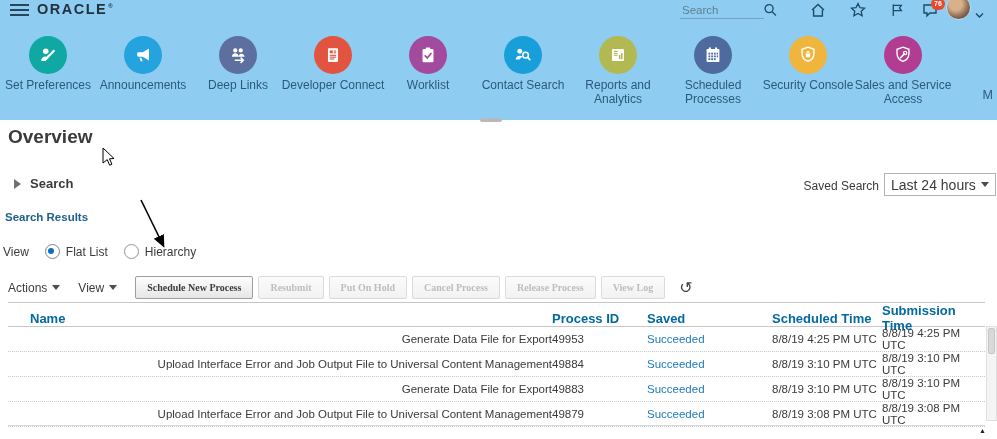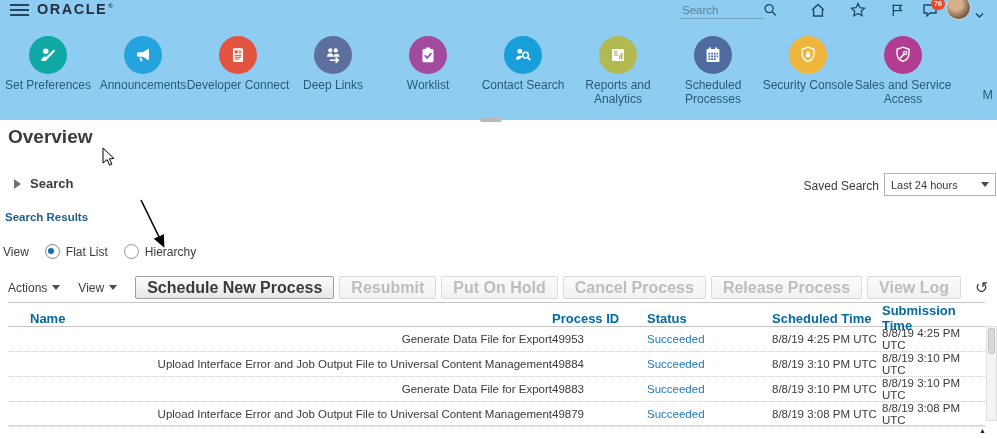--- a/index.html
+++ b/index.html
@@ -37,21 +37,21 @@
         background:#b9b9b9;cursor:row-resize;}
   .page-title{position:absolute;left:8px;top:126px;font-size:19px;font-weight:700;color:#3b3b3b;}
   .search-toggle{position:absolute;left:14px;top:176px;display:flex;align-items:center;gap:9px;
                  cursor:pointer;}
   .tri-right{width:0;height:0;border-left:7px solid #6f6f6f;border-top:5px solid transparent;
              border-bottom:5px solid transparent;}
   .search-label{font-size:13px;font-weight:700;color:#3b3b3b;}
   .saved-search{position:absolute;right:118px;top:179px;font-size:12px;color:#3b3b3b;}
   .ss-select{position:absolute;right:1px;top:173px;width:110px;height:21px;background:#fff;
              border:1px solid #aeb4b8;display:flex;align-items:center;cursor:pointer;}
-  .ss-value{flex:1;font-size:11px;padding-left:6px;color:#3b3b3b;}
+  .ss-value{flex:1;font-size:14px;padding-left:6px;color:#3b3b3b;}
   .ss-caret{width:0;height:0;border-top:5px solid #4a4a4a;border-left:4px solid transparent;
             border-right:4px solid transparent;margin-right:6px;}
   .results-label{position:absolute;left:5px;top:211px;font-size:11.5px;font-weight:700;color:#20608a;}
   .view-row{position:absolute;left:3px;top:244px;display:flex;align-items:center;font-size:12px;}
   .view-word{margin-right:16px;}
   .radio{width:13px;height:13px;border:1px solid #8f9699;border-radius:50%;background:#fff;
          position:relative;margin-right:6px;cursor:pointer;flex:none;}
   .radio.selected{border-color:#7d8588;}
   .radio.selected::after{content:"";position:absolute;left:2.5px;top:2.5px;width:6px;height:6px;
          border-radius:50%;background:#0b6fc2;}
@@ -59,22 +59,22 @@
   
   .annotation-arrow{position:absolute;left:136px;top:197px;pointer-events:none;}
   .mouse-cursor{position:absolute;left:102px;top:147px;pointer-events:none;}
   
   .toolbar{position:absolute;left:8px;top:275px;right:8px;height:25px;display:flex;
            align-items:center;}
   .menu{display:flex;align-items:center;gap:5px;font-size:12px;color:#3b3b3b;cursor:pointer;
         margin-right:18px;}
   .menu .caret{width:0;height:0;border-top:5px solid #4c4c4c;border-left:4px solid transparent;
         border-right:4px solid transparent;}
-  .btn{height:23px;padding:0 11px;margin-right:5px;border-radius:2px;font-size:16px;
-       font-family:Liberation Sans, sans-serif;cursor:pointer;}
+  .btn{height:23px;padding:0 11px;margin-right:5px;border-radius:2px;font-size:10px;
+       font-family:Liberation Serif, serif;cursor:pointer;}
   .btn-enabled{background:linear-gradient(#fdfdfd,#e6e6e6);border:1px solid #99a0a5;
        font-weight:700;color:#3b3b3b;}
   .btn-disabled{background:linear-gradient(#fbfbfb,#f2f2f2);border:1px solid #dbdbdb;
        font-weight:700;color:#bdbdbd;cursor:default;}
   .refresh{margin-left:9px;font-size:16px;color:#3f3f3f;cursor:pointer;line-height:1;}
   
   .table{position:absolute;left:8px;top:302px;width:977px;}
   .thead,.trow{display:grid;grid-template-columns:544px 95px 125px 110px 1fr;align-items:center;}
   .thead{height:23px;border-top:1px solid #c6c6c6;border-bottom:1px solid #c6c6c6;
          font-size:13px;font-weight:700;color:#0369a1;}
@@ -159,45 +159,45 @@
         <div class="app-circle" style="background-color: rgb(37, 163, 222); --c: #25a3de;">
           <svg viewBox="0 0 24 24" width="22" height="22">
             <path d="M18.5 5v13l-6.8-4H7.2a1.6 1.6 0 0 1-1.6-1.6v-1.8A1.6 1.6 0 0 1 7.2 9h4.5z" fill="#fff"></path>
             <path d="M8.2 15l1.3 3.8h2.1L10.3 15z" fill="#fff"></path>
             </svg>
         </div>
         <div class="app-label">Announcements</div>
       </div>
 
       <div class="app-item">
+        <div class="app-circle" style="background-color: rgb(93, 111, 158); --c: #5d6f9e;">
+          <svg viewBox="0 0 24 24" width="22" height="22" fill="#fff">
+            <circle cx="9" cy="7" r="2.3"></circle>
+              <circle cx="15" cy="7" r="2.3"></circle>
+            <path d="M5.5 13.5c0-2 1.6-3.4 3.5-3.4s3.5 1.4 3.5 3.4v.4h-7z"></path>
+            <path d="M12.5 13.5c.2-1.4 1.4-2.6 3-2.9 1.7-.2 3.5 1.2 3.5 3v.3h-6.5z"></path>
+            <path d="M8.5 16.8h7.2l-1.5-1.5 1.2-1.2 3.6 3.6-3.6 3.5-1.2-1.2 1.5-1.5H8.5z"></path>
+            </svg>
+        </div>
+        <div class="app-label">Deep Links</div>
+      </div>
+
+      <div class="app-item">
         <div class="app-circle" style="background-color: rgb(226, 84, 63); --c: #e2543f;">
           <svg viewBox="0 0 24 24" width="22" height="22">
             <rect x="6.5" y="4.5" width="11" height="15" rx="1" fill="#fff"></rect>
             <rect x="8.5" y="7" width="3.2" height="3.2" fill="var(--c)"></rect>
             <rect x="12.7" y="7" width="2.8" height="1.2" fill="var(--c)"></rect>
             <rect x="12.7" y="9" width="2.8" height="1.2" fill="var(--c)"></rect>
             <rect x="8.5" y="11.8" width="7" height="1.2" fill="var(--c)"></rect>
             <rect x="8.5" y="13.8" width="7" height="1.2" fill="var(--c)"></rect>
             <rect x="8.5" y="15.8" width="5" height="1.2" fill="var(--c)"></rect>
             </svg>
         </div>
         <div class="app-label">Developer Connect</div>
-      </div>
-
-      <div class="app-item">
-        <div class="app-circle" style="background-color: rgb(93, 111, 158); --c: #5d6f9e;">
-          <svg viewBox="0 0 24 24" width="22" height="22" fill="#fff">
-            <circle cx="9" cy="7" r="2.3"></circle>
-              <circle cx="15" cy="7" r="2.3"></circle>
-            <path d="M5.5 13.5c0-2 1.6-3.4 3.5-3.4s3.5 1.4 3.5 3.4v.4h-7z"></path>
-            <path d="M12.5 13.5c.2-1.4 1.4-2.6 3-2.9 1.7-.2 3.5 1.2 3.5 3v.3h-6.5z"></path>
-            <path d="M8.5 16.8h7.2l-1.5-1.5 1.2-1.2 3.6 3.6-3.6 3.5-1.2-1.2 1.5-1.5H8.5z"></path>
-            </svg>
-        </div>
-        <div class="app-label">Deep Links</div>
       </div>
 
       <div class="app-item">
         <div class="app-circle" style="background-color: rgb(162, 74, 158); --c: #a24a9e;">
           <svg viewBox="0 0 24 24" width="22" height="22">
             <rect x="6" y="5.5" width="12" height="14.5" rx="1.5" fill="#fff"></rect>
             <rect x="9.5" y="3.8" width="5" height="3" rx="1" fill="#fff"></rect>
             <path d="M9 13l2.2 2.2 4-4.8" stroke="var(--c)" stroke-width="1.9" fill="none" stroke-linecap="round"></path>
             </svg>
         </div>
@@ -332,21 +332,21 @@
     <button class="btn btn-disabled">Cancel Process</button>
     <button class="btn btn-disabled">Release Process</button>
     <button class="btn btn-disabled">View Log</button>
     <span class="refresh">↺</span>
   </div>
 
   <div class="table">
     <div class="thead">
       <span class="c0">Name</span>
       <span>Process ID</span>
-      <span>Status</span>
+      <span>Saved</span>
       <span>Scheduled Time</span>
       <span>Submission Time</span>
     </div>
     <div class="trow">
       <span class="c0">Generate Data File for Export</span>
       <span>49953</span>
       <span class="status-link">Succeeded</span>
       <span>8/8/19 4:25 PM UTC</span>
       <span>8/8/19 4:25 PM UTC</span>
     </div>

